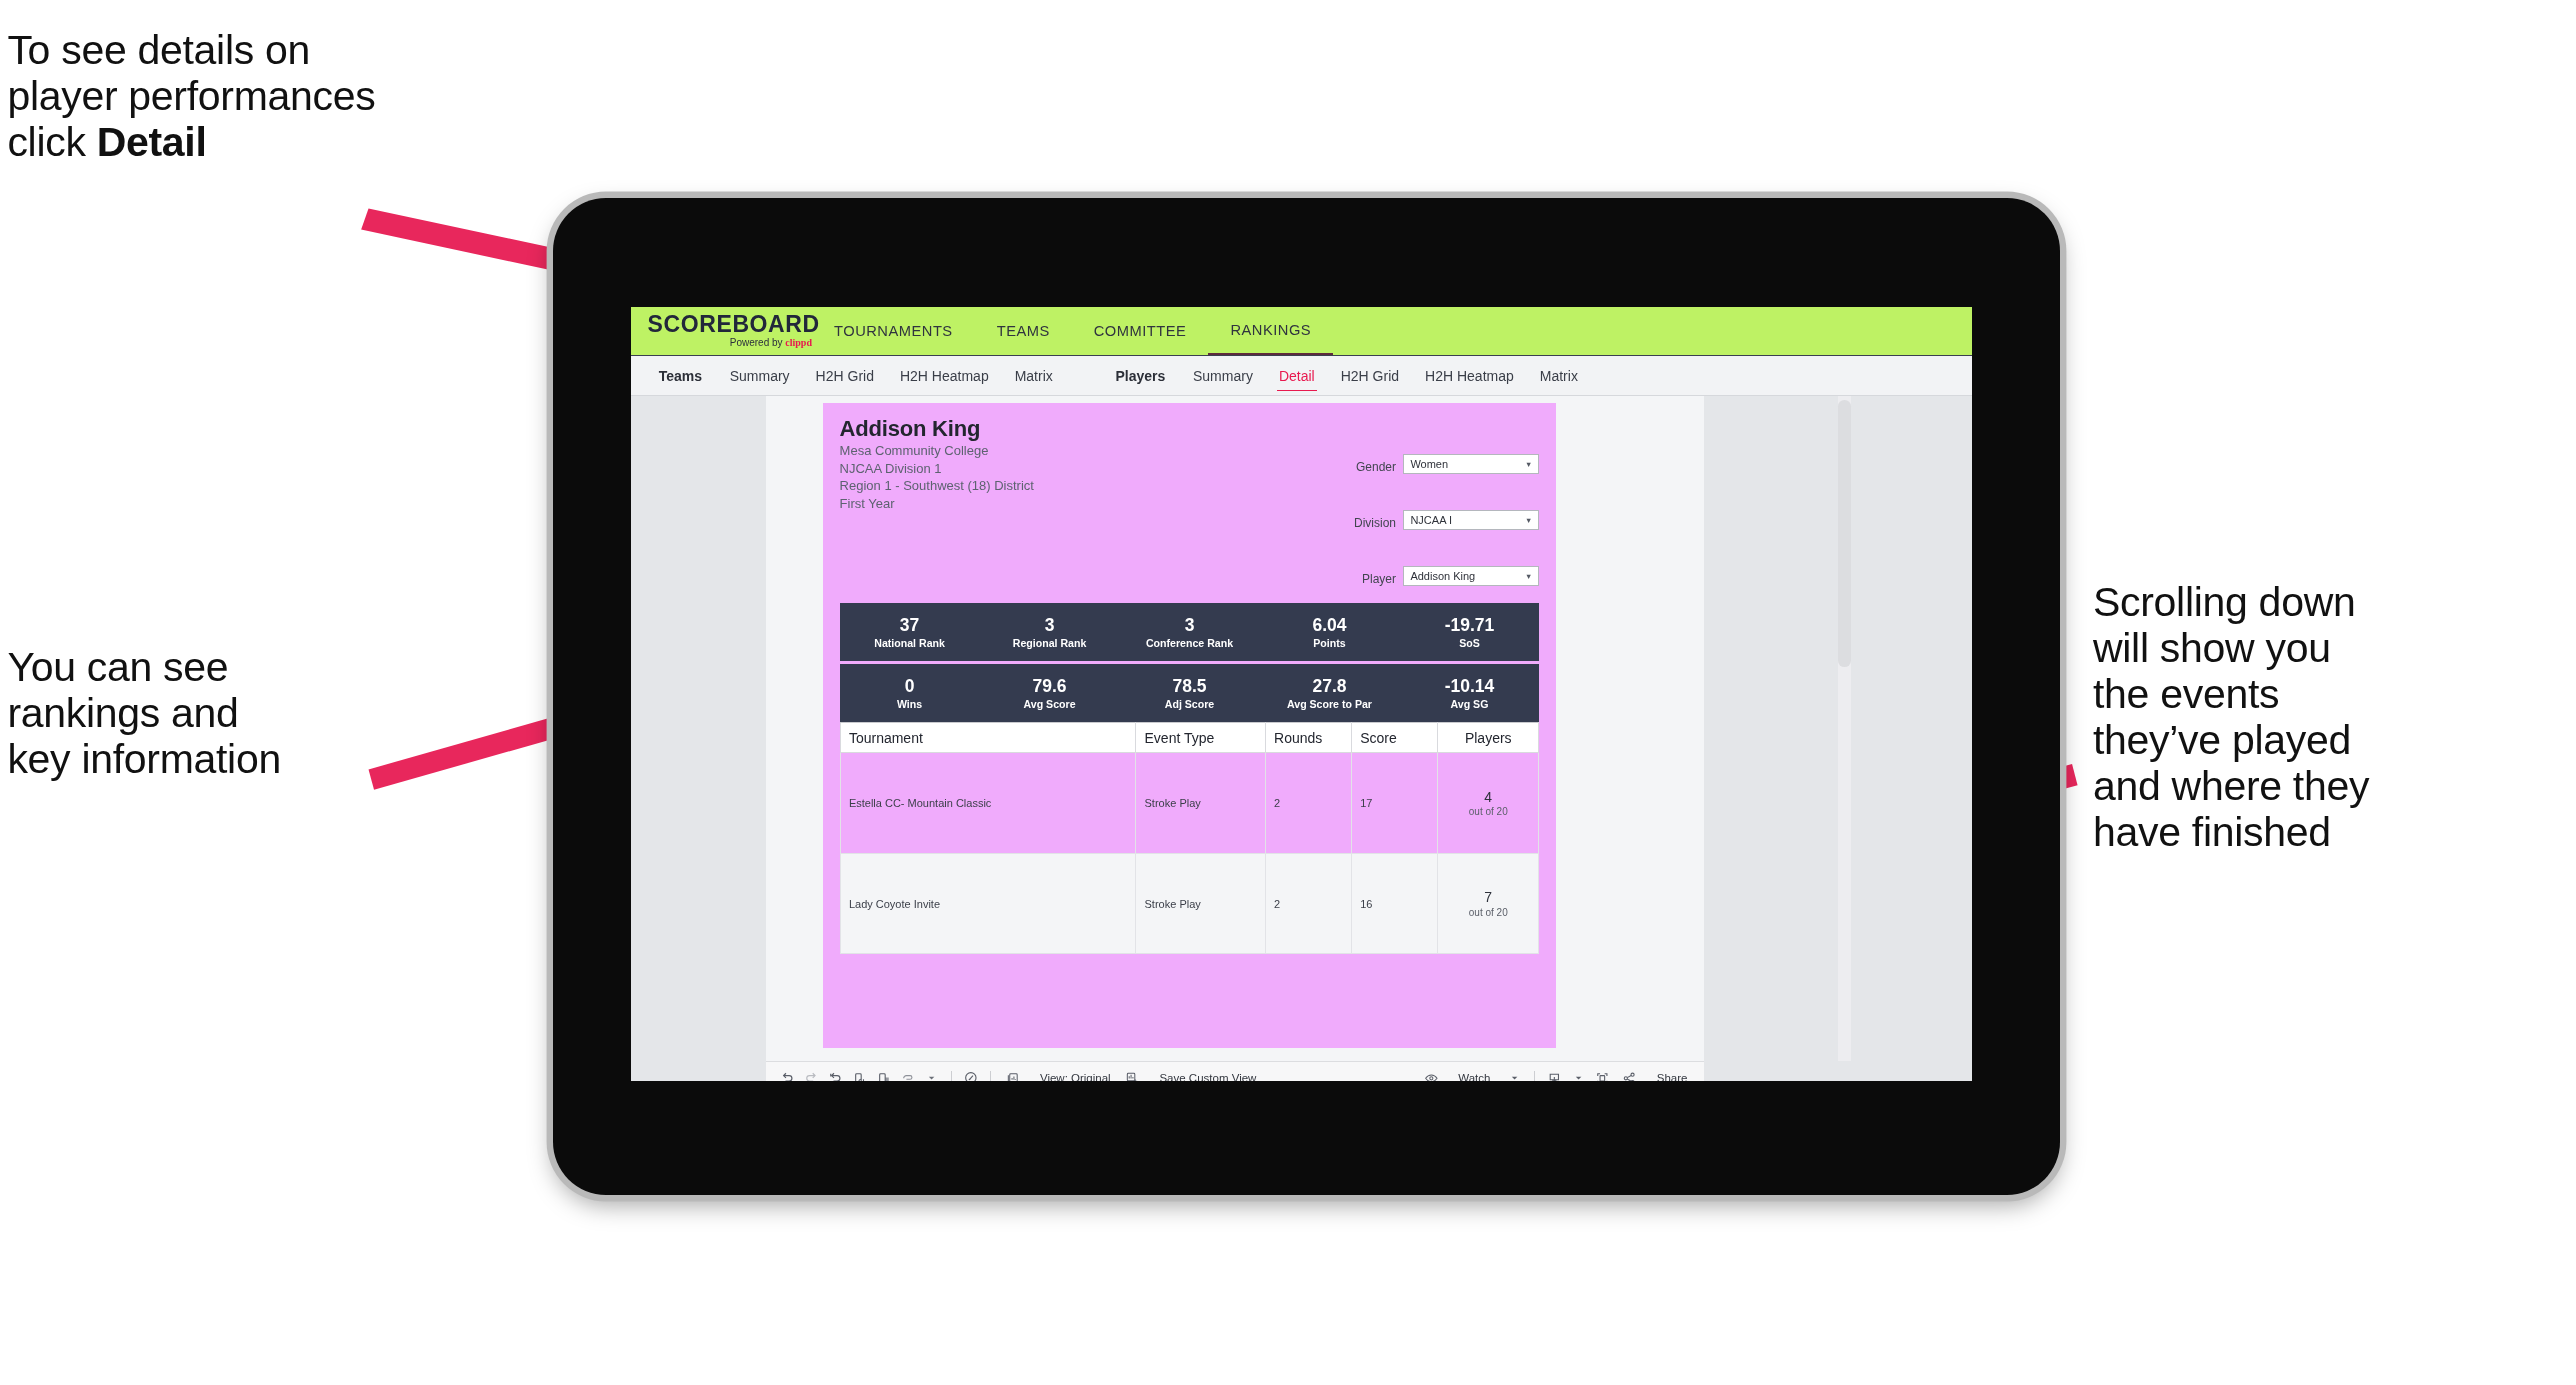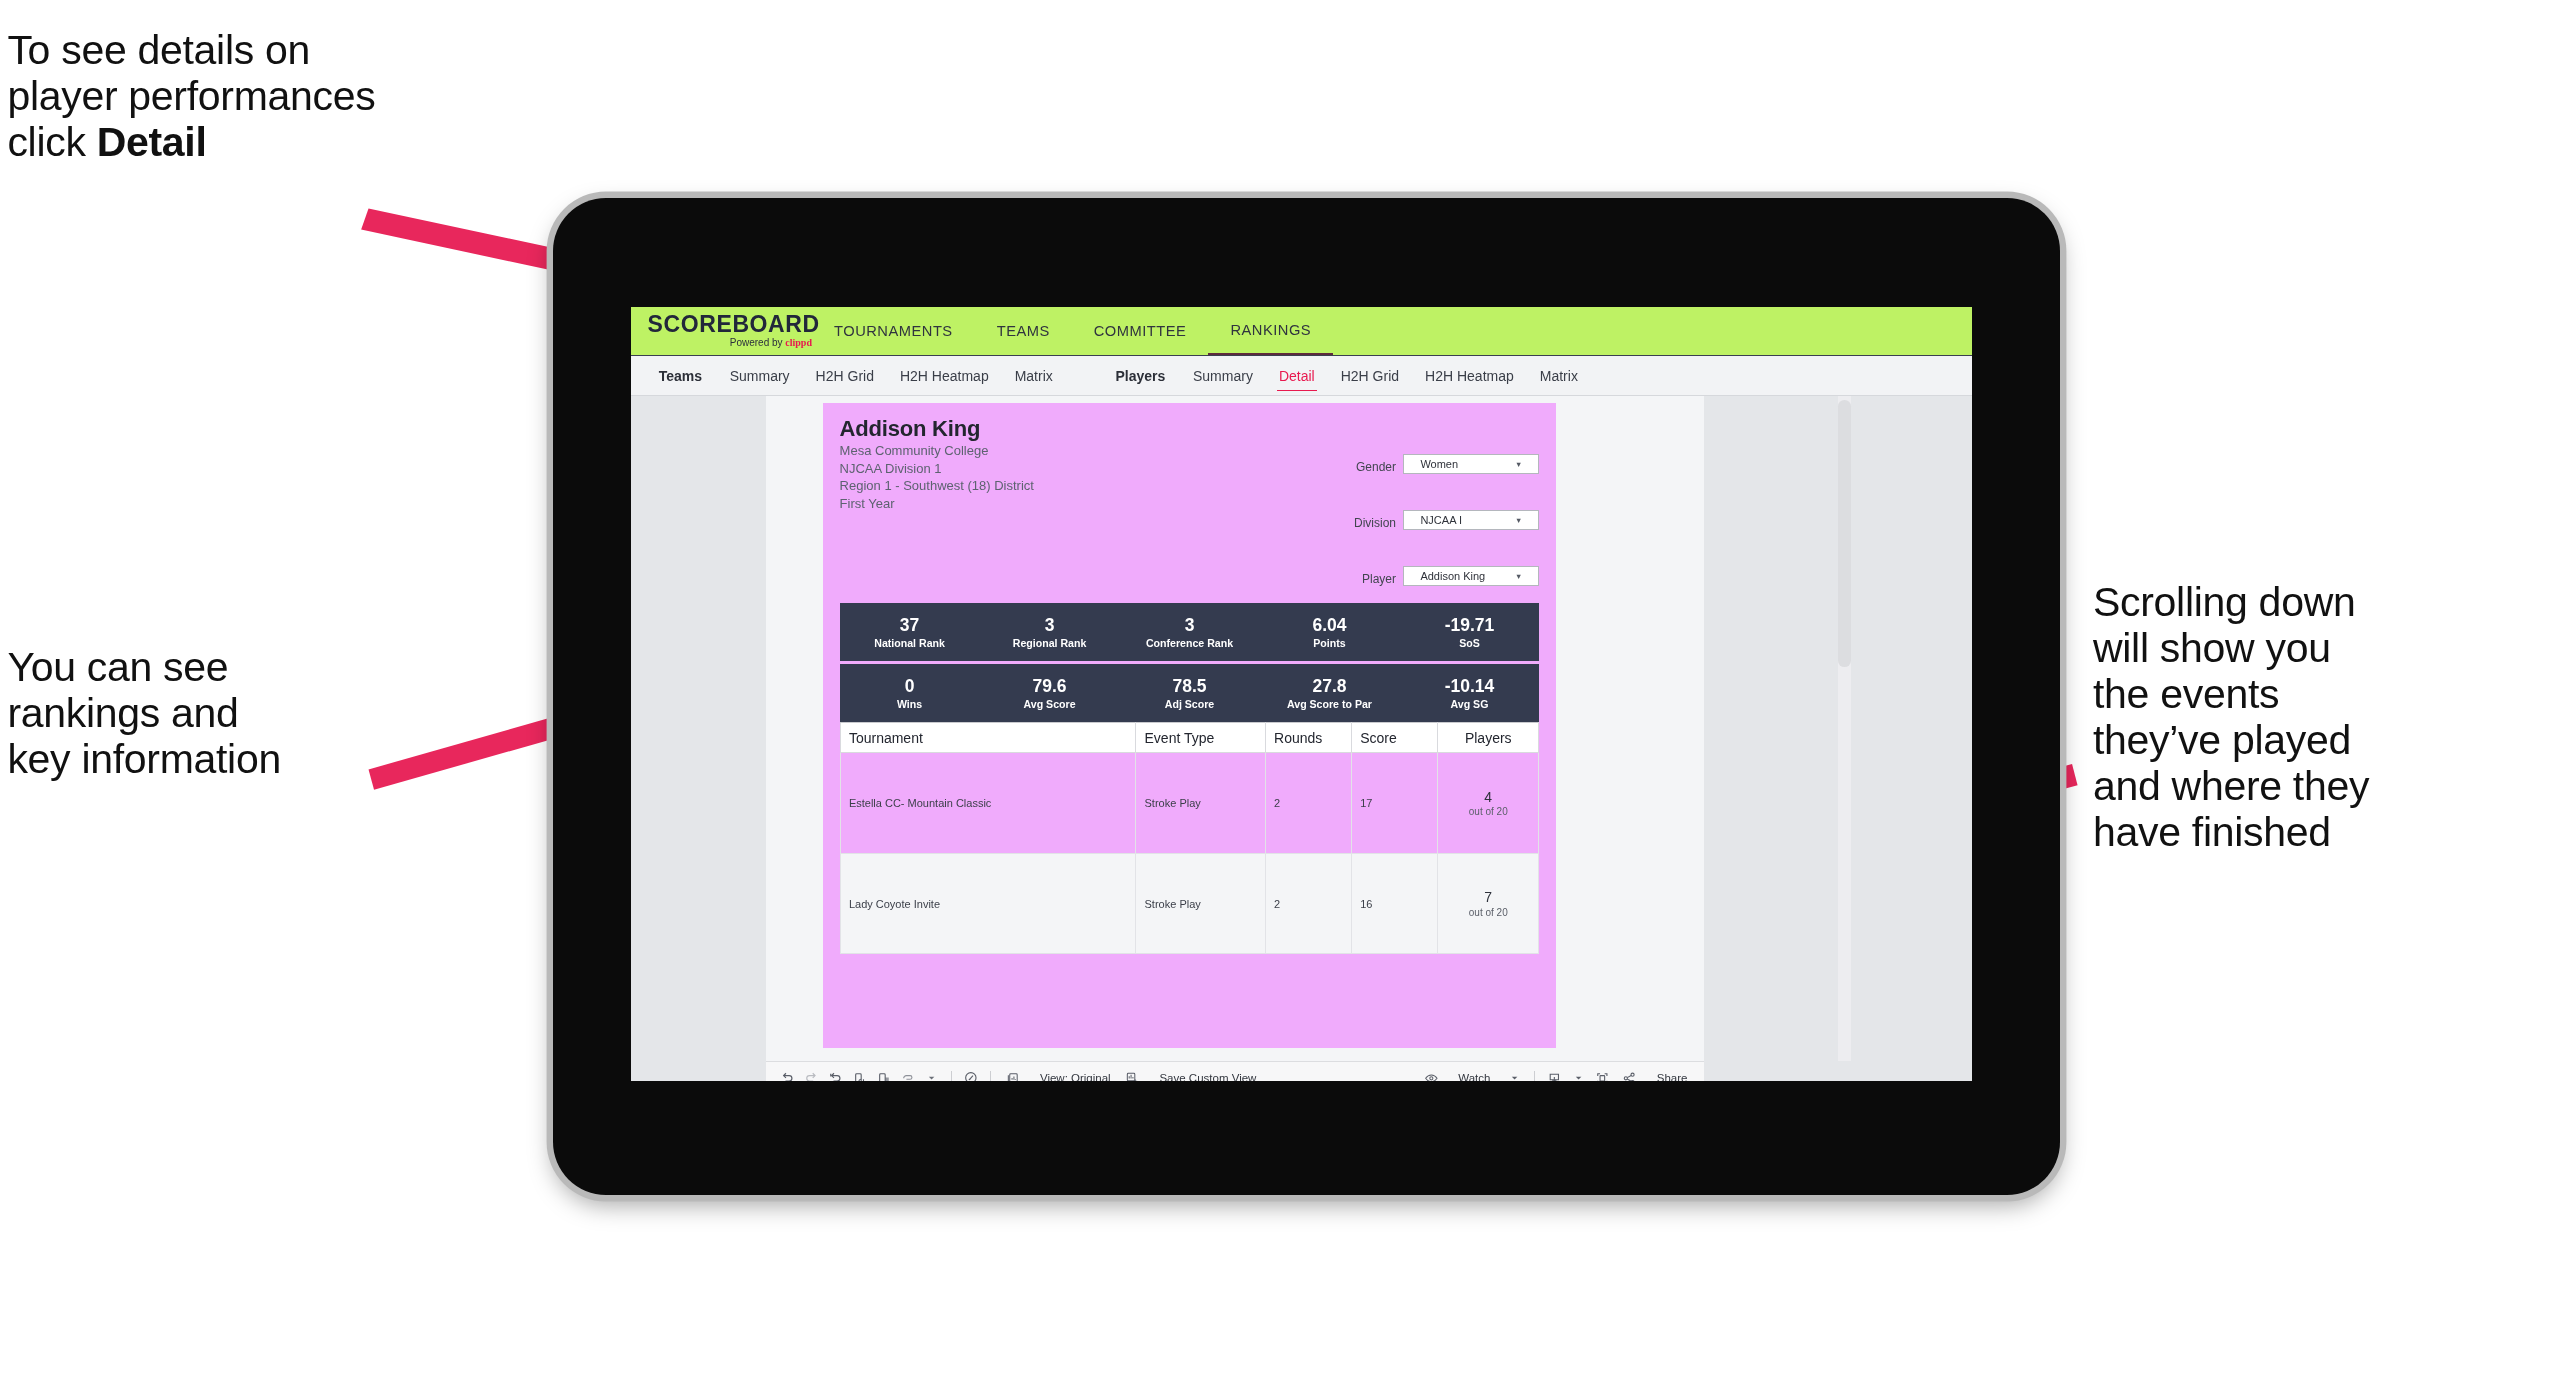--- a/index.html
+++ b/index.html
@@ -108,21 +108,21 @@
   
   #player-row{display:flex;justify-content:space-between;}
   #player-name{font-size:22px;font-weight:bold;color:#23262f;letter-spacing:-0.2px;}
   .player-meta{font-size:13px;color:#5d6270;line-height:1.35;}
   #filters{width:212px;padding-top:1.8px;}
   .filter-row{display:flex;align-items:flex-end;justify-content:flex-end;margin-bottom:7.4px;margin-top:36px;}
   .filter-label{font-size:12px;color:#41454f;margin-right:7.4px;}
   .filter-select{
     width:136px;height:20px;border:0.9px solid #b4b7bd;background:#ffffff;
     display:flex;align-items:center;justify-content:space-between;
-    padding:0 16px;box-sizing:border-box;font-size:11px;color:#2f323a;cursor:pointer;
+    padding:0 6px;box-sizing:border-box;font-size:11px;color:#2f323a;cursor:pointer;
   }
   .caret{font-size:7.4px;color:#555a64;}
 
   
   .statband{
     background:#343b4f;display:flex;margin-top:9.2px;height:58px;align-items:center;
   }
   .statband.second{margin-top:3.7px;}
   .stat{flex:1;text-align:center;color:#ffffff;}
   .stat-val{font-size:17.5px;font-weight:bold;line-height:1.15;}

